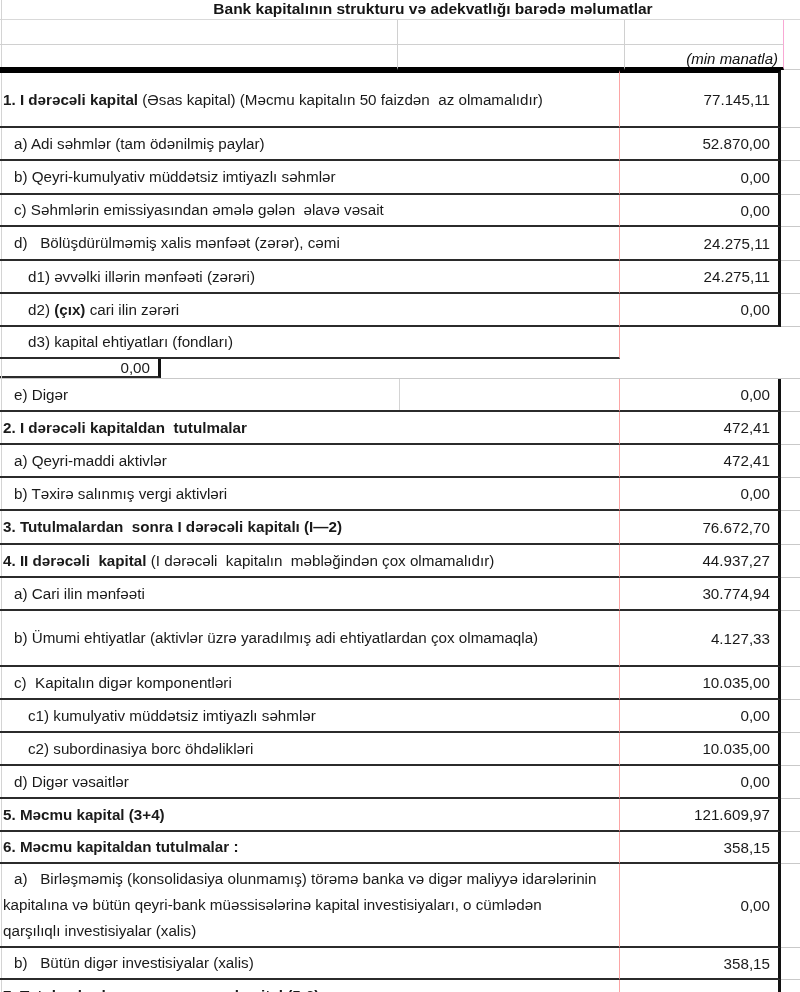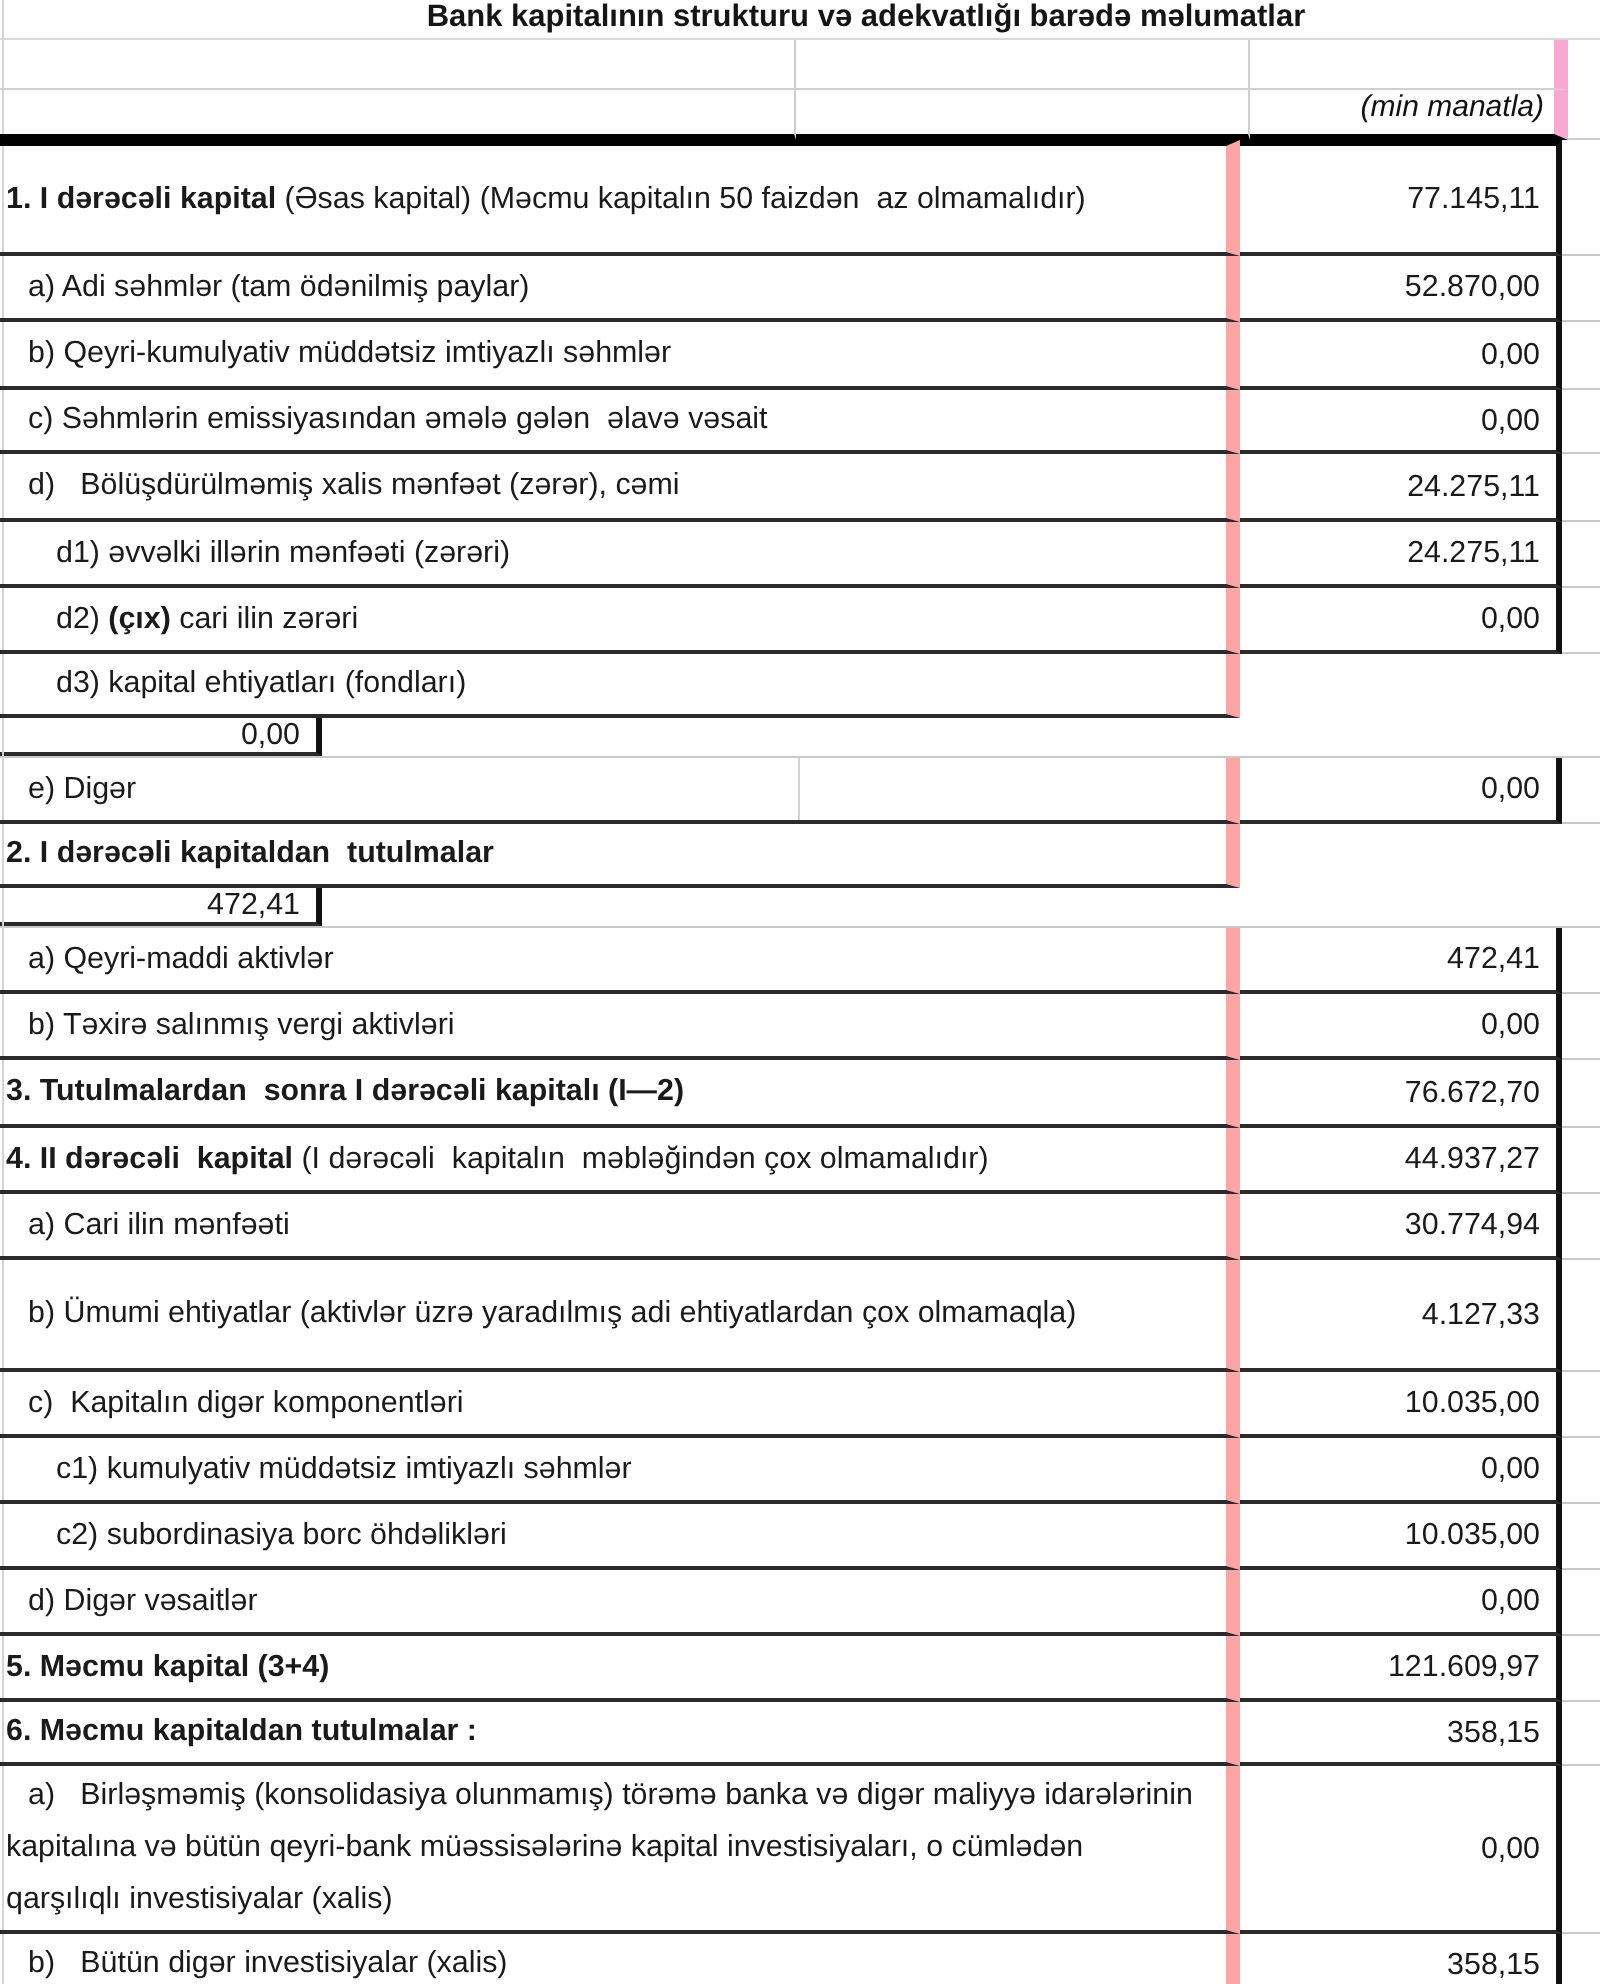--- a/index.html
+++ b/index.html
@@ -19,35 +19,35 @@
     display: flex; justify-content: center; align-items: center;
     padding-left: 66px;
   }
   .hdr-title span {
     font-weight: 700; font-size: 15.5px; line-height: 21px;
     margin-top: -2px; white-space: nowrap; color: #151515;
   }
   .hdr-row { display: flex; position: relative; }
   .hdr-row .ca { width: 398px; border-right: 1px solid #d0d0d0; }
   .hdr-row .cb { width: 227px; border-right: 1px solid #d0d0d0; }
-  .hdr-row .cc { width: 159px; border-right: 7px solid #f9a8d4;
-                 display: flex; align-items: flex-start; justify-content: flex-end; padding-right: 5px; }
+  .hdr-row .cc { width: 159px; border-right: 1px solid #f9a8d4;
+                 display: flex; align-items: flex-end; justify-content: flex-end; padding-right: 5px; }
   .hdr-row .cs { flex: 1; }
   .hdr-empty { height: 25px; }
   .hdr-empty .ca, .hdr-empty .cb, .hdr-empty .cc { border-bottom: 1px solid #d0d0d0; }
   .hdr-unit { height: 25px; }
   .hdr-unit .ca, .hdr-unit .cb, .hdr-unit .cc { border-bottom: 3px solid #000; }
   .hdr-unit .cs { border-bottom: 1px solid #cccccc; }
   .unit-note { font-style: italic; font-size: 15px; color: #111; white-space: nowrap; }
 
   
   .trow { display: flex; }
   .trow .lbl {
     width: 620px; position: relative;
-    border-right: 7px solid #fca5a5;
+    border-right: 1px solid #fca5a5;
     border-bottom: 2px solid #2b2b2b;
     display: flex; flex-direction: column; justify-content: center;
     padding: 2px 16px 2px 0;
   }
   .trow .lbl .txt { font-size: 15.2px; line-height: 26px; padding-left: 3px; }
   .trow.ind1 .lbl .txt { text-indent: 11px; }
   .trow.ind2 .lbl .txt { text-indent: 25px; }
   .trow .val {
     width: 161px;
     border-right: 3px solid #121212;
@@ -145,21 +145,21 @@
         <div class="stub"></div>
       </div>
       <div class="trow ind1" style="min-height: 33px;">
         <div class="lbl">
           <div class="txt"><span>e) Digər</span></div>
           <div class="split-line"></div>
         </div>
         <div class="val">0,00</div>
         <div class="stub"></div>
       </div>
-      <div class="trow ind0" style="min-height: 33px; flex-direction: column;">
+      <div class="trow ind0" style="min-height: 33px;">
         <div class="lbl">
           <div class="txt"><span class="seg-b">2. I dərəcəli kapitaldan&nbsp; tutulmalar</span></div>
         </div>
         <div class="val">472,41</div>
         <div class="stub"></div>
       </div>
       <div class="trow ind1" style="min-height: 33px;">
         <div class="lbl">
           <div class="txt"><span>a) Qeyri-maddi aktivlər</span></div>
         </div>

